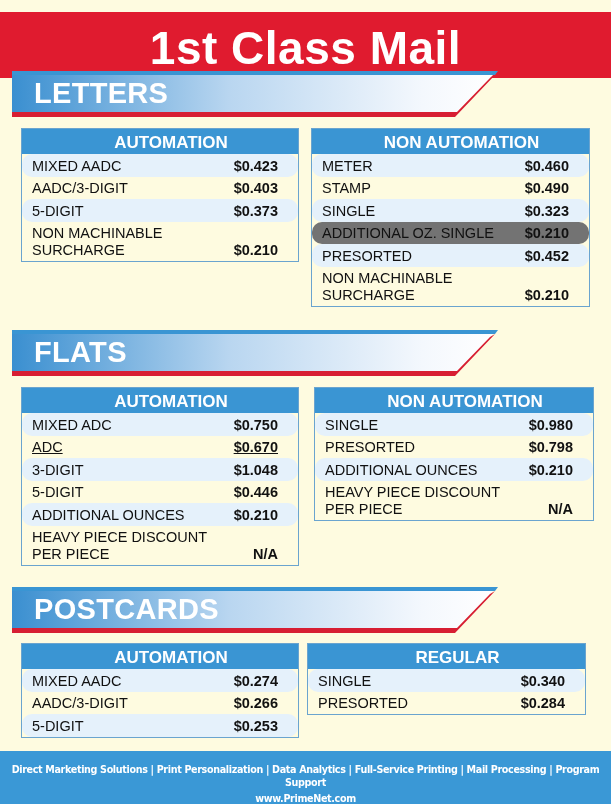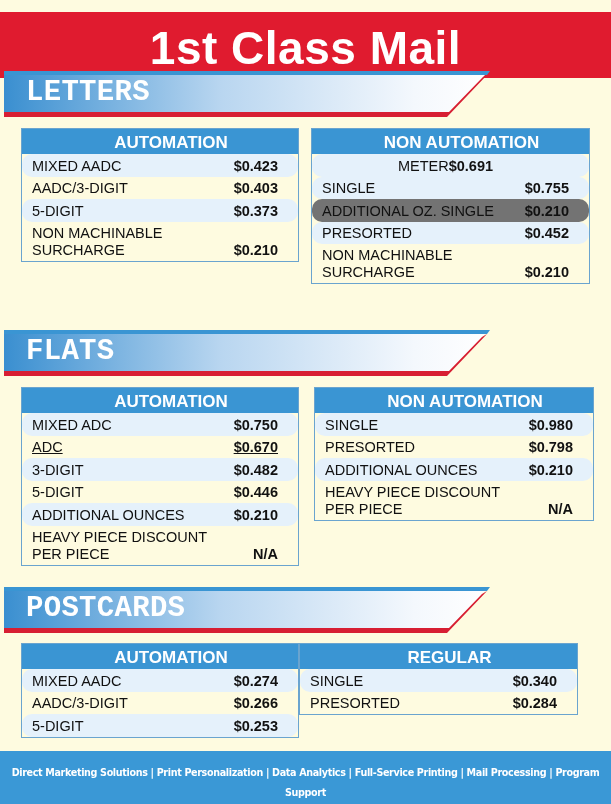--- a/index.html
+++ b/index.html
@@ -6,21 +6,21 @@
   body {
     width: 611px; height: 804px; position: relative; overflow: hidden;
     background: #fefbe0;
     font-family: "Liberation Sans", sans-serif;
   }
   .title-bar {
     position: absolute; left: 0; top: 12px; width: 611px; height: 66px;
     background: #e01b2f; color: #fff; text-align: center;
     font-weight: bold; font-size: 46px; line-height: 72px; letter-spacing: 0.5px;
   }
-  .ribbon { position: absolute; left: 4px; width: 562px; height: 46px; font-family: Liberation Mono, monospace; }
+  .ribbon { position: absolute; left: 12px; width: 562px; height: 46px; }
   .ribbon svg { position: absolute; left: 0; top: 0; }
   .ribbon-label {
     position: absolute; left: 22px; top: 3px; color: #fff; font-weight: bold;
     font-size: 29px; line-height: 38px; letter-spacing: 0.3px;
   }
   .rate-table {
     position: absolute; border: 1px solid #6aa4cf; background: #fefbe0;
     box-sizing: border-box;
   }
   .rate-table .hdr {
@@ -35,21 +35,21 @@
   .rate-table .row:nth-child(even) { background: #e5f1fb; }
   .rate-table .row:nth-child(odd) { background: #fefbe0; }
   .rate-table .row .lbl { max-width: 190px; }
   .rate-table .row .val { font-weight: bold; white-space: nowrap; }
   .footer {
     position: absolute; left: 0; top: 751px; width: 611px; height: 53px;
     background: #3a98d6; color: #fff; text-align: center;
     font-family: "DejaVu Sans", sans-serif; font-weight: bold;
     font-size: 9.6px; letter-spacing: -0.35px;
   }
-  .footer .svc { padding-top: 12px; line-height: 20px; }
+  .footer .svc { padding-top: 12px; line-height: 13px; }
   .footer .web { line-height: 13px; margin-top: 3px; }
 </style>
 </head>
 <body>
 
 <div class="title-bar">1st Class Mail</div>
 
 <div class="ribbon" style="top:71px;">
   <svg width="611" height="46">
     <defs>
@@ -82,27 +82,31 @@
       <span class="val">$0.373</span>
     </div>
   <div class="row" style="background:#fefbe0;">
       <span class="lbl" style="max-width:150px;">NON MACHINABLE SURCHARGE</span>
       <span class="val">$0.210</span>
     </div>
 </div>
 
 <div class="rate-table" style="left:311px; top:128px; width:279px;">
   <div class="hdr">NON AUTOMATION</div>
-  <div class="row" style="background:#e5f1fb;justify-content:center;">
+  <div class="row" style="background:#e5f1fb;">
       <span class="lbl">METER</span>
-      <span class="val">$0.691</span>
+      <span class="val">$0.460</span>
+    </div>
+  <div class="row" style="background:#fefbe0;">
+      <span class="lbl">STAMP</span>
+      <span class="val">$0.490</span>
     </div>
   <div class="row" style="background:#e5f1fb;">
       <span class="lbl">SINGLE</span>
-      <span class="val">$0.755</span>
+      <span class="val">$0.323</span>
     </div>
   <div class="row" style="background:#737373;">
       <span class="lbl" style="max-width:200px;">ADDITIONAL OZ. SINGLE</span>
       <span class="val">$0.210</span>
     </div>
   <div class="row" style="background:#e5f1fb;">
       <span class="lbl">PRESORTED</span>
       <span class="val">$0.452</span>
     </div>
   <div class="row" style="background:#fefbe0;">
@@ -133,21 +137,21 @@
   <div class="row" style="background:#e5f1fb;">
       <span class="lbl">MIXED ADC</span>
       <span class="val">$0.750</span>
     </div>
   <div class="row" style="background:#fefbe0;text-decoration:underline;">
       <span class="lbl">ADC</span>
       <span class="val">$0.670</span>
     </div>
   <div class="row" style="background:#e5f1fb;">
       <span class="lbl">3-DIGIT</span>
-      <span class="val">$0.482</span>
+      <span class="val">$1.048</span>
     </div>
   <div class="row" style="background:#fefbe0;">
       <span class="lbl">5-DIGIT</span>
       <span class="val">$0.446</span>
     </div>
   <div class="row" style="background:#e5f1fb;">
       <span class="lbl">ADDITIONAL OUNCES</span>
       <span class="val">$0.210</span>
     </div>
   <div class="row" style="background:#fefbe0;">
@@ -202,21 +206,21 @@
   <div class="row" style="background:#fefbe0;">
       <span class="lbl">AADC/3-DIGIT</span>
       <span class="val">$0.266</span>
     </div>
   <div class="row" style="background:#e5f1fb;">
       <span class="lbl">5-DIGIT</span>
       <span class="val">$0.253</span>
     </div>
 </div>
 
-<div class="rate-table" style="left:299px; top:643px; width:279px;">
+<div class="rate-table" style="left:307px; top:643px; width:279px;">
   <div class="hdr">REGULAR</div>
   <div class="row" style="background:#e5f1fb;">
       <span class="lbl">SINGLE</span>
       <span class="val">$0.340</span>
     </div>
   <div class="row" style="background:#fefbe0;">
       <span class="lbl">PRESORTED</span>
       <span class="val">$0.284</span>
     </div>
 </div>

